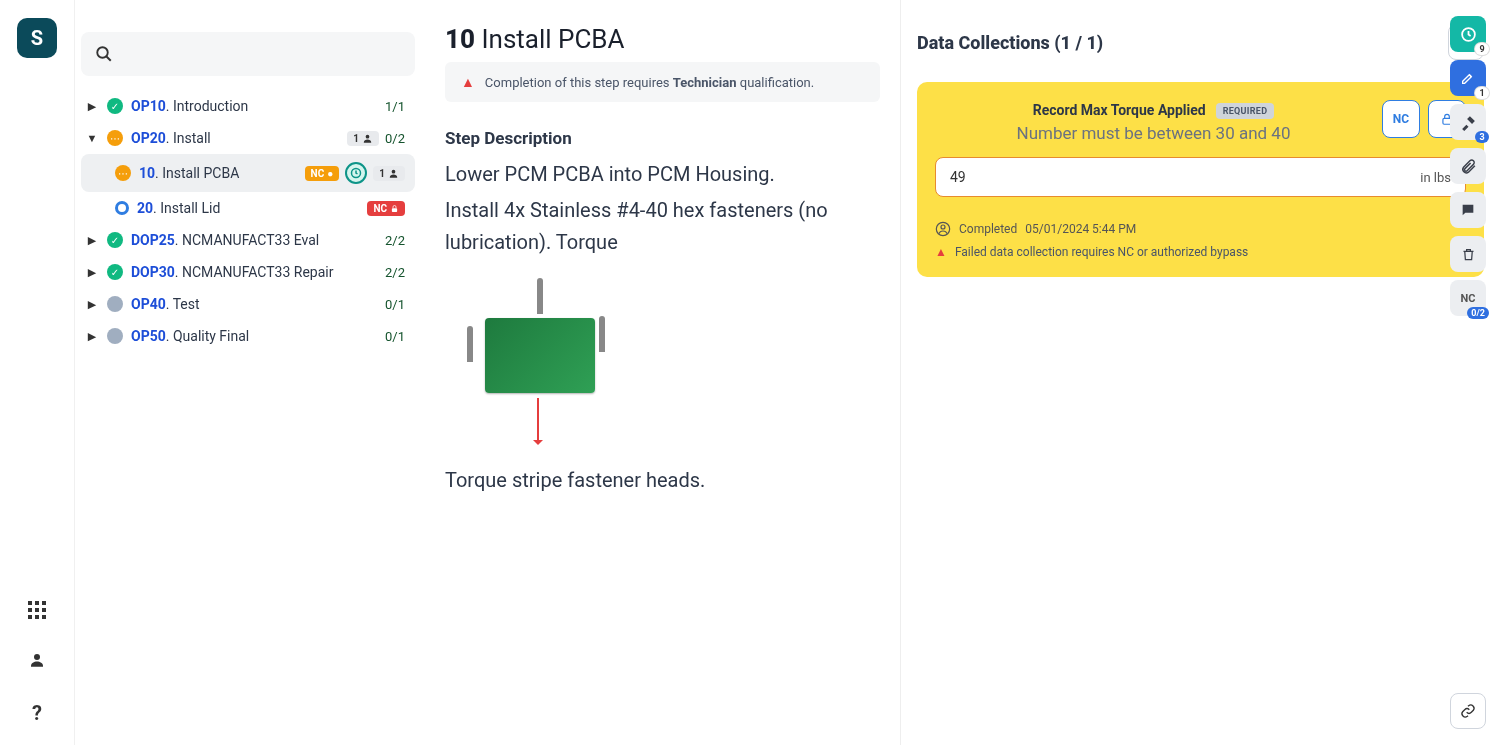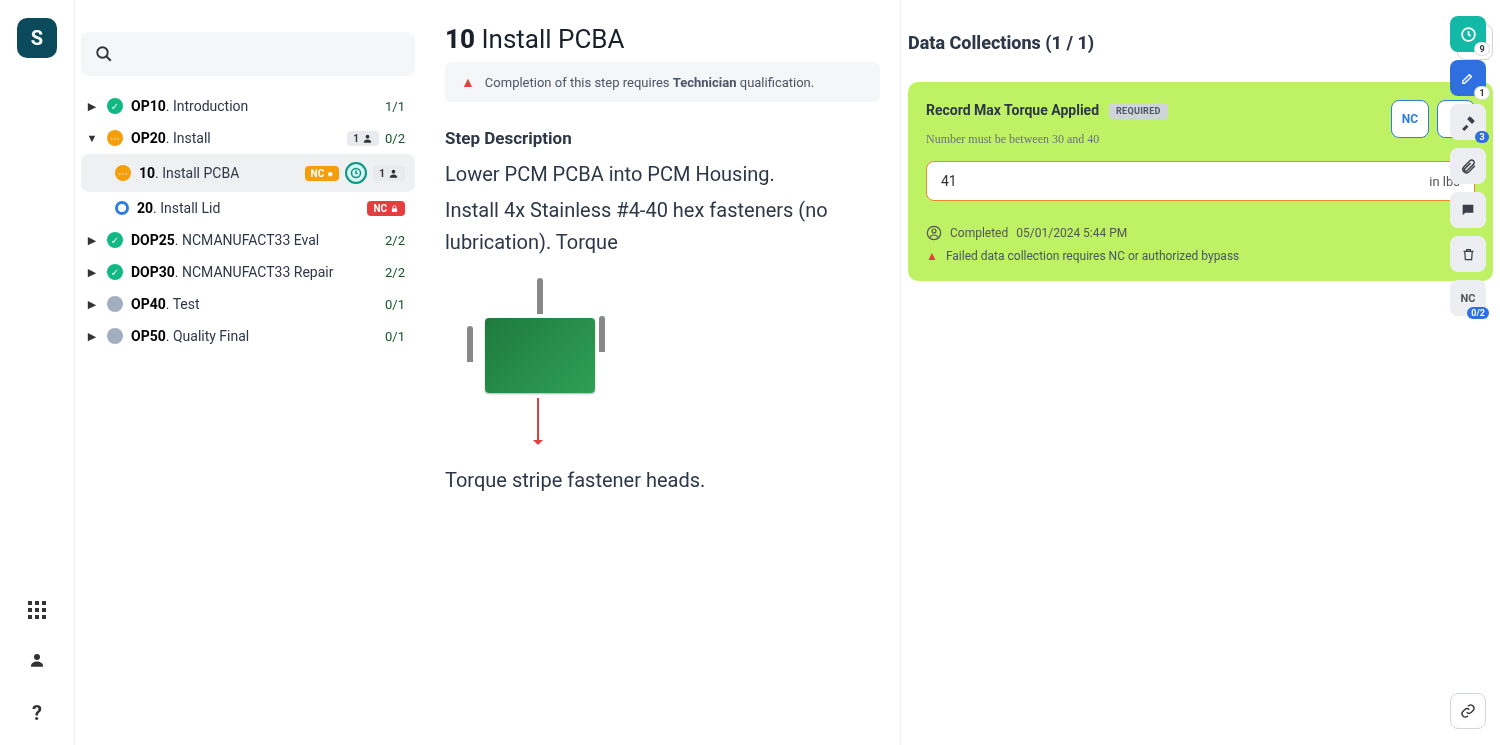--- a/index.html
+++ b/index.html
@@ -18,21 +18,21 @@
 .tree { margin-top: 14px; }
 .tree-row { display: flex; align-items: center; gap: 8px; padding: 8px 10px 8px 4px; border-radius: 8px; font-size: 14px; position: relative; }
 .tree-row.selected { background: #eef0f2; }
 .tree-row .chevron { width: 14px; text-align: center; color: #333; font-size: 11px; }
 .tree-row .status-dot { width: 16px; height: 16px; border-radius: 50%; flex-shrink: 0; display: flex; align-items: center; justify-content: center; font-size: 10px; color: #fff; }
 .status-dot.green { background: #10b981; }
 .status-dot.orange { background: #f59e0b; }
 .status-dot.gray { background: #a0aec0; }
 .status-dot.blue-ring { background: #fff; border: 3px solid #2f7de1; width: 14px; height: 14px; }
 .tree-label { flex: 1; white-space: nowrap; overflow: hidden; text-overflow: ellipsis; }
-.tree-label b { font-weight: 700; color: #000000; }
+.tree-label b { font-weight: 700; color: #1d4ed8; }
 .tree-count { font-size: 13px; color: #14532d; margin-left: auto; }
 .tree-row.child { padding-left: 34px; }
 .badge-group { display: flex; align-items: center; gap: 6px; margin-left: auto; }
 .badge { display: inline-flex; align-items: center; gap: 3px; font-size: 10px; font-weight: 700; padding: 2px 6px; border-radius: 4px; }
 .badge.nc-orange { background: #f59e0b; color: #fff; }
 .badge.nc-red { background: #e53e3e; color: #fff; }
 .badge.clock { width: 22px; height: 22px; border-radius: 50%; background: #d5f5ee; color: #0d9488; border: 2px solid #0d9488; justify-content: center; padding: 0; font-size: 12px; }
 .badge.person { background: #e8eaed; color: #333; padding: 2px 6px; }
 
 .main { flex: 1; padding: 24px 20px 20px 20px; overflow: hidden; }
@@ -44,30 +44,30 @@
 .body-text { font-size: 20px; color: #2d3748; line-height: 1.6; margin-bottom: 4px; }
 .img-placeholder { width: 150px; height: 180px; margin: 10px 0 16px 20px; position: relative; }
 .pcb { width: 110px; height: 75px; background: linear-gradient(135deg,#1e7a3e,#2fa055); border-radius: 4px; position: absolute; top: 50px; left: 20px; box-shadow: 0 1px 2px rgba(0,0,0,.3); }
 .screw { width: 6px; height: 36px; background: #888; position: absolute; border-radius: 3px 3px 0 0; }
 .screw.s1 { top: 10px; left: 72px; }
 .screw.s2 { top: 58px; left: 2px; }
 .screw.s3 { top: 48px; left: 134px; }
 .arrow-down { position: absolute; top: 130px; left: 72px; width: 2px; height: 46px; background: #e53e3e; }
 .arrow-down::after { content: ""; position: absolute; bottom: -6px; left: -4px; border: 5px solid transparent; border-top-color: #e53e3e; }
 
-.side-panel { width: 600px; height: 100%; border-left: 1px solid #eee; background: #fff; padding: 24px 7px; display: flex; flex-direction: column; }
+.side-panel { width: 600px; height: 100%; border-left: 1px solid #eee; background: #fff; padding: 24px 16px; display: flex; flex-direction: column; }
 .sp-header { display: flex; align-items: center; justify-content: space-between; margin-bottom: 22px; }
 .sp-title { font-weight: 800; font-size: 18px; }
 .close-btn { width: 36px; height: 36px; border: 1px solid #d0d5dd; border-radius: 8px; background: #fff; display: flex; align-items: center; justify-content: center; font-size: 16px; cursor: pointer; }
-.dc-card { background: #bef264; border-radius: 10px; padding: 18px; }
+.dc-card { background: #fde047; border-radius: 10px; padding: 18px; text-align: center; }
 .dc-top { display: flex; justify-content: space-between; gap: 10px; }
 .dc-left { flex: 1; }
 .dc-name { font-weight: 700; font-size: 14px; display: inline-block; }
 .req-pill { background: #cfd4da; color: #4a5568; font-size: 9px; font-weight: 700; padding: 3px 7px; border-radius: 4px; margin-left: 6px; vertical-align: middle; letter-spacing: .3px; }
-.dc-rule { font-size: 12px; color: #6b7280; margin-top: 13px; font-family: Liberation Serif, serif; }
+.dc-rule { font-size: 17px; color: #6b7280; margin-top: 4px; }
 .dc-actions { display: flex; gap: 8px; }
 .sq-btn { width: 38px; height: 38px; border: 1.5px solid #2f7de1; color: #2f7de1; background: #fff; border-radius: 8px; display: flex; align-items: center; justify-content: center; font-size: 12px; font-weight: 700; cursor: pointer; }
 .dc-input { margin-top: 14px; background: #fff; border: 1.5px solid #e78b2e; border-radius: 8px; height: 40px; display: flex; align-items: center; padding: 0 14px; font-size: 14px; color: #333; }
 .dc-input .unit { margin-left: auto; color: #555; font-size: 13px; }
 .dc-meta { display: flex; align-items: center; gap: 8px; font-size: 12px; color: #555; margin-top: 24px; }
 .dc-fail { display: flex; align-items: center; gap: 8px; font-size: 12px; color: #4a5568; margin-top: 8px; }
 
 .right-rail { position: absolute; right: 14px; top: 16px; display: flex; flex-direction: column; gap: 8px; align-items: center; }
 .rr-btn { width: 36px; height: 36px; border-radius: 8px; background: #eceef1; display: flex; align-items: center; justify-content: center; position: relative; font-size: 15px; color: #3a3f4a; cursor: pointer; }
 .rr-btn.teal { background: #14b8a6; color: #fff; }
@@ -248,21 +248,21 @@
         <div class="sq-btn">NC</div>
         <div class="sq-btn">
           <svg width="14" height="14" viewBox="0 0 24 24" fill="none" stroke="#2f7de1" stroke-width="2">
               <rect x="5" y="11" width="14" height="10" rx="2"></rect>
               <path d="M8 11V8a4 4 0 018 0v3"></path>
             </svg>
         </div>
       </div>
     </div>
     <div class="dc-input">
-      <span>41</span>
+      <span>49</span>
       <span class="unit">in lbs</span>
     </div>
     <div class="dc-meta">
       <svg width="16" height="16" viewBox="0 0 24 24" fill="none" stroke="#555" stroke-width="1.8">
           <circle cx="12" cy="12" r="10"></circle>
           <circle cx="12" cy="9" r="3"></circle>
           <path d="M6 19c1-3 4-4 6-4s5 1 6 4"></path>
         </svg>
       <span>Completed</span>
       <span>05/01/2024 5:44 PM</span>

